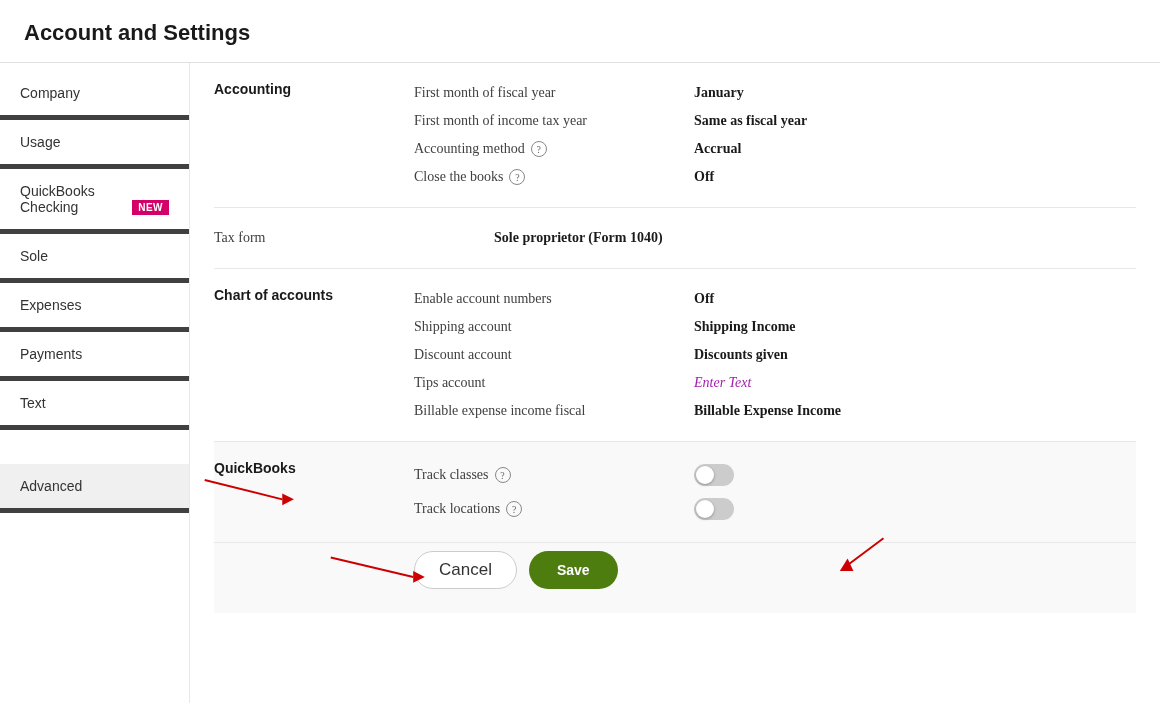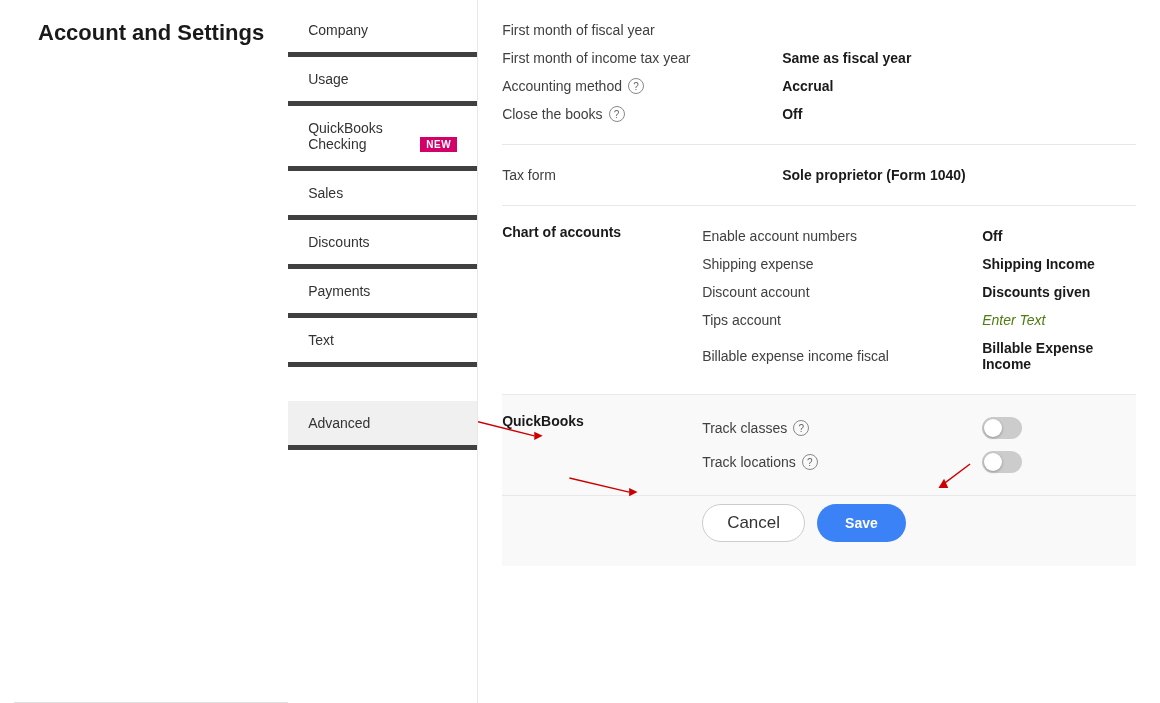--- a/index.html
+++ b/index.html
@@ -4,25 +4,24 @@
   <style>
     * { box-sizing: border-box; margin: 0; padding: 0; }
     body {
       font-family: -apple-system, BlinkMacSystemFont, 'Segoe UI', Arial, sans-serif;
       background: #fff;
       color: #1a1a1a;
       font-size: 14px;
     }
     .page-wrapper {
       display: flex;
-      flex-direction: row;
+      flex-direction: column;
       width: 1160px;
       min-height: 703px;
       background: #fff;
-      padding-left: 14px;
     }
     .page-title {
       font-size: 22px;
       font-weight: 700;
       padding: 20px 24px 16px 24px;
       border-bottom: 1px solid #e0e0e0;
     }
     .content-area {
       display: flex;
       flex: 1;
@@ -80,37 +79,38 @@
       color: #1a1a1a;
       padding-top: 2px;
     }
     .section-rows {
       flex: 1;
     }
     .row {
       display: flex;
       align-items: center;
       padding: 6px 0;
+      font-family: Liberation Serif, serif;
     }
     .row-label {
       width: 280px;
       flex-shrink: 0;
       color: #404040;
       display: flex;
       align-items: center;
       gap: 6px;
     }
     .row-value {
       flex: 1;
       font-weight: 700;
       color: #1a1a1a;
     }
     .row-value.placeholder {
       font-weight: 400;
-      color: #4d7c0f;
+      color: #a21caf;
       font-style: italic;
     }
     
     .help-icon {
       display: inline-flex;
       align-items: center;
       justify-content: center;
       width: 16px;
       height: 16px;
       border: 1.5px solid #888;
@@ -154,21 +154,21 @@
       background: #fff;
       cursor: pointer;
       font-size: 17px;
       color: #333;
       font-weight: 500;
     }
     .btn-save {
       padding: 8px 28px;
       border: none;
       border-radius: 20px;
-      background: #3b82f6;
+      background: #4d7c0f;
       color: #fff;
       cursor: pointer;
       font-size: 14px;
       font-weight: 600;
     }
     .main-wrapper {
       position: relative;
       flex: 1;
       display: flex;
     }
@@ -194,46 +194,48 @@
           <span>Company</span>
         </div>
         <div class="sidebar-item">
           <span>Usage</span>
         </div>
         <div class="sidebar-item">
           <span>QuickBooks Checking</span>
           <span class="new-badge">NEW</span>
         </div>
         <div class="sidebar-item">
-          <span>Sales</span>
-        </div>
-        <div class="sidebar-item">
-          <span>Discounts</span>
+          <span>Sole</span>
+        </div>
+        <div class="sidebar-item">
+          <span>Expenses</span>
         </div>
         <div class="sidebar-item">
           <span>Payments</span>
         </div>
         <div class="sidebar-item">
           <span>Text</span>
         </div>
         <div class="sidebar-item active">
           <span>Advanced</span>
         </div>
       </nav>
 
     <div class="main-wrapper">
       <div class="main-content">
 
         <div class="section">
+          <div class="section-label">Accounting</div>
           <div class="section-rows">
 
           <div class="row">
                 <div class="row-label">
                   <span>First month of fiscal year</span>
                 </div>
+                <div class="row-value">January</div>
               </div>
               <div class="row">
                 <div class="row-label">
                   <span>First month of income tax year</span>
                 </div>
                 <div class="row-value">Same as fiscal year</div>
               </div>
               <div class="row">
                 <div class="row-label">
                   <span>Accounting method</span>
@@ -266,21 +268,21 @@
           <div class="section-label">Chart of accounts</div>
           <div class="section-rows">
           <div class="row">
                 <div class="row-label">
                   <span>Enable account numbers</span>
                 </div>
                 <div class="row-value">Off</div>
               </div>
               <div class="row">
                 <div class="row-label">
-                  <span>Shipping expense</span>
+                  <span>Shipping account</span>
                 </div>
                 <div class="row-value">Shipping Income</div>
               </div>
               <div class="row">
                 <div class="row-label">
                   <span>Discount account</span>
                 </div>
                 <div class="row-value">Discounts given</div>
               </div>
               <div class="row">

